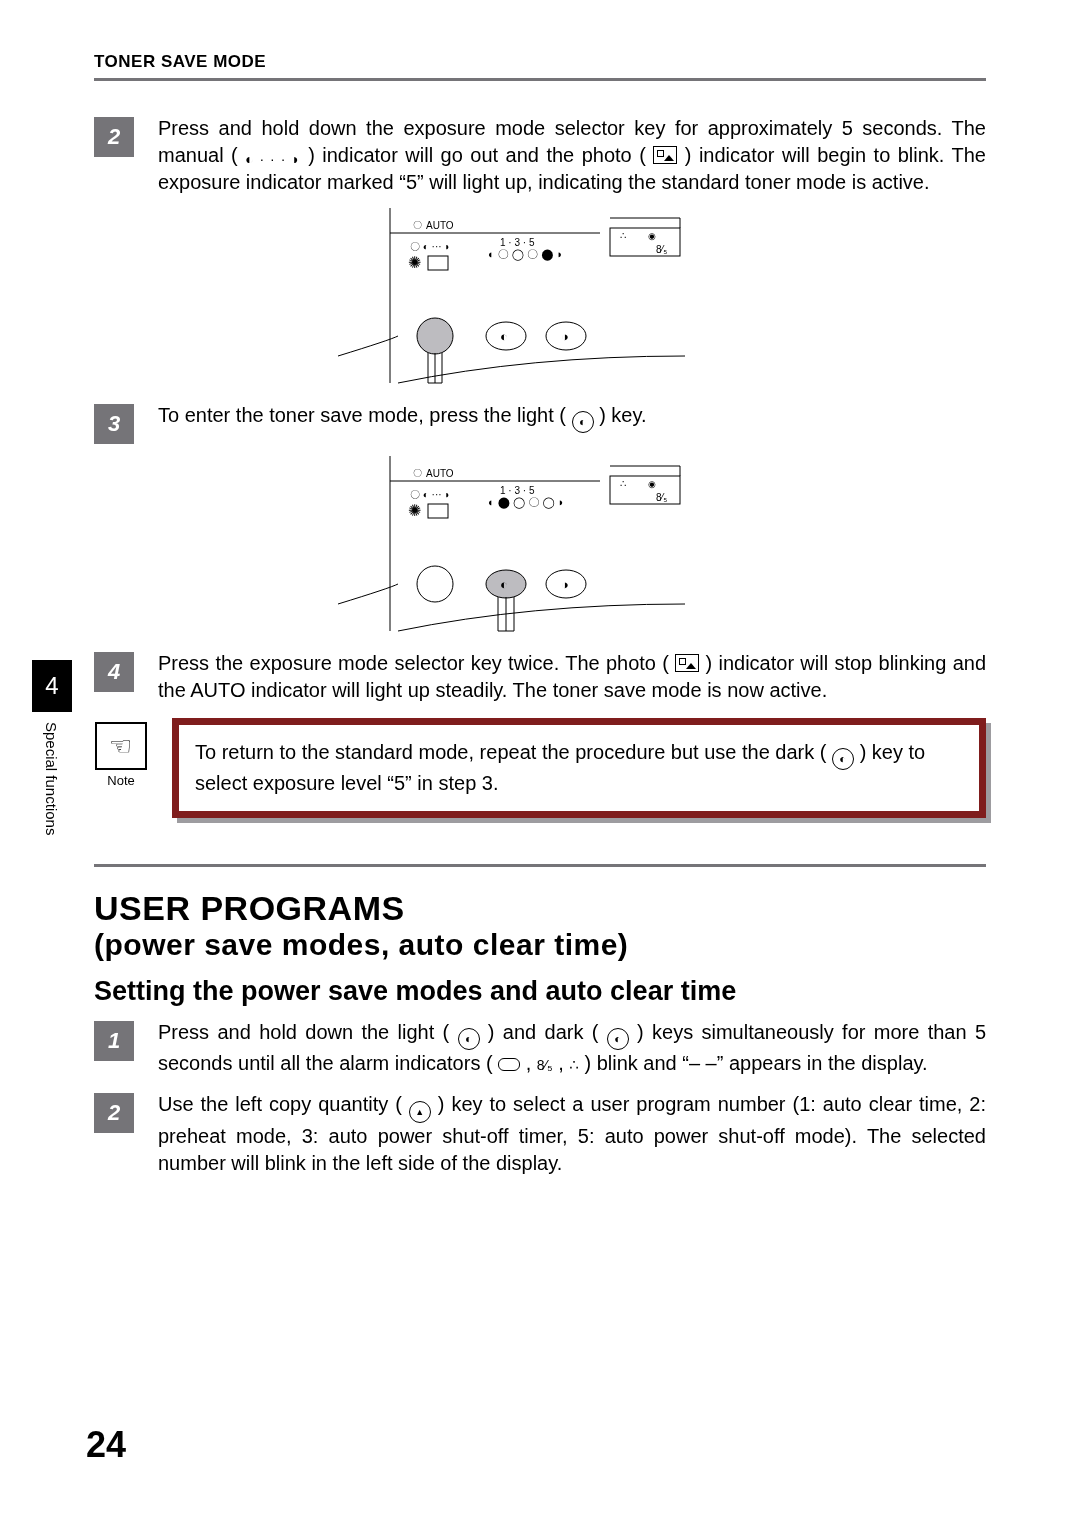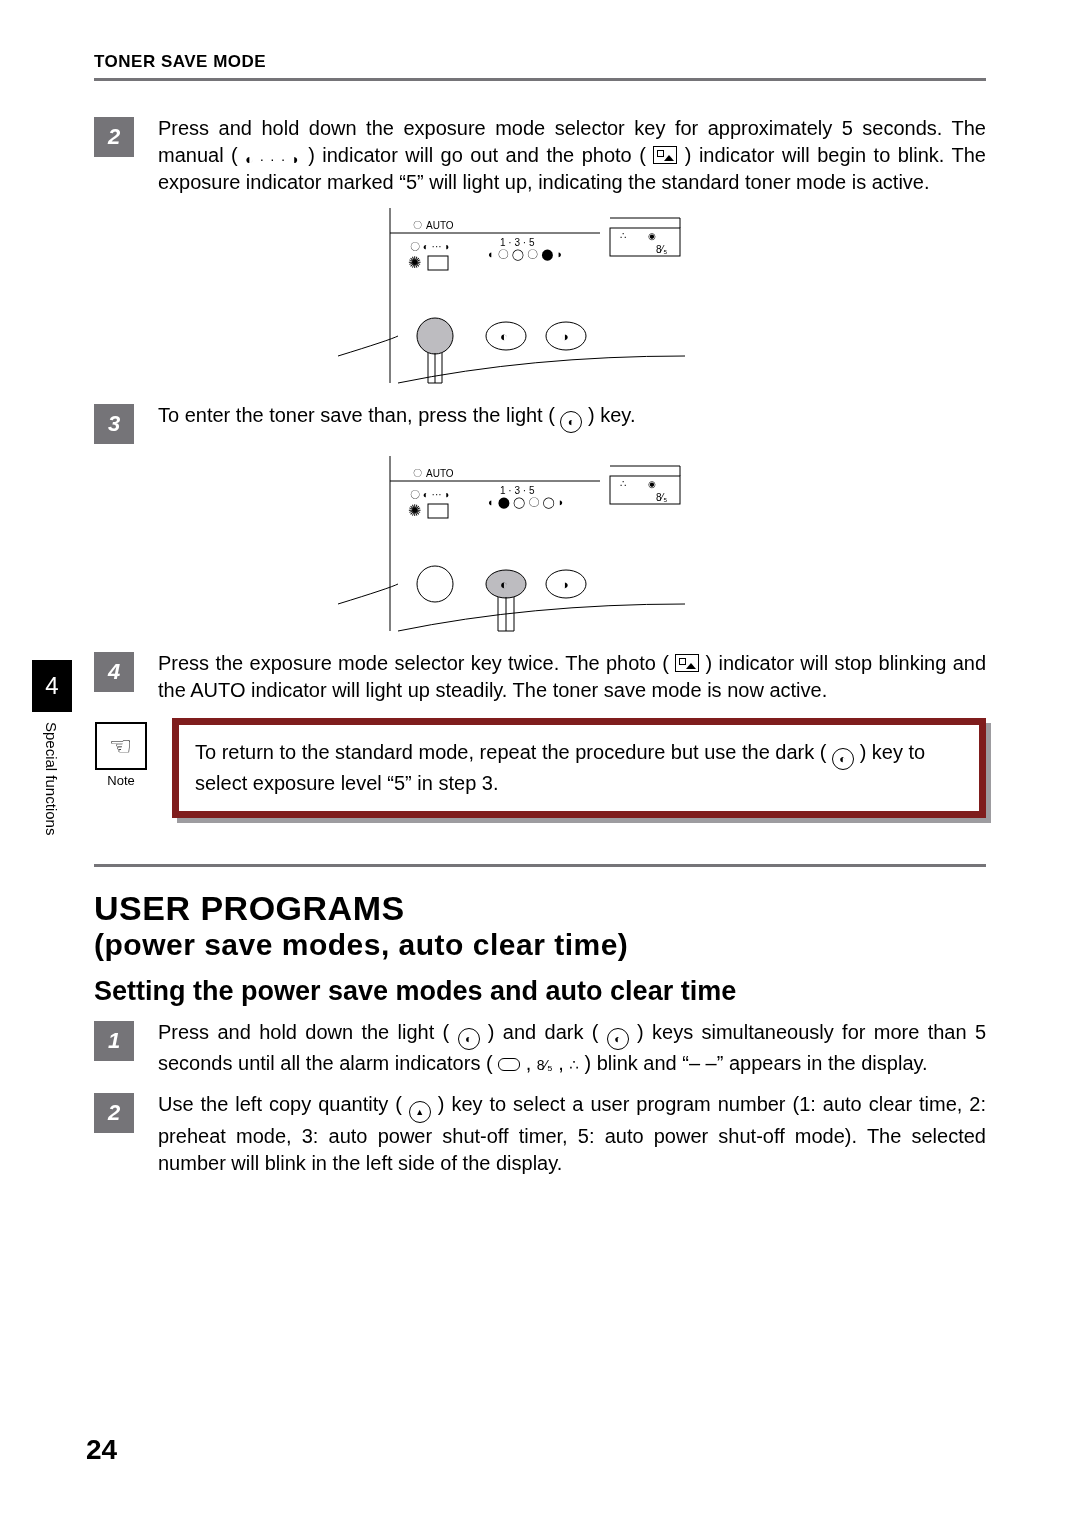--- a/index.html
+++ b/index.html
@@ -47,21 +47,21 @@
     position:absolute;left:32px;top:660px;width:40px;height:320px;
   }
   .side-tab .blk{
     width:40px;height:52px;background:#000;color:#fff;
     font-size:24px;font-weight:400;display:flex;align-items:center;justify-content:center;
   }
   .side-tab .vt{
     writing-mode:vertical-rl;text-orientation:mixed;font-size:15px;
     margin-top:10px;margin-left:11px;
   }
-  .pagenum{position:absolute;left:86px;bottom:60px;font-size:28px;font-weight:800;}
+  .pagenum{position:absolute;left:86px;bottom:60px;font-size:36px;font-weight:800;}
   .ic-circle-light,.ic-circle-dark,.ic-circle-up{
     width:20px;height:20px;border:1.5px solid #000;border-radius:50%;
     display:inline-flex;align-items:center;justify-content:center;font-size:11px;
     vertical-align:-4px;
   }
   .ic-circle-light::after{content:"◐";font-size:12px;}
   .ic-circle-dark::after{content:"◑";font-size:12px;transform:scaleX(-1);}
   .ic-circle-up::after{content:"▲";font-size:9px;}
   .ic-photo{display:inline-block;width:22px;height:16px;border:1.5px solid #000;vertical-align:-2px;position:relative;}
   .ic-photo::before{content:"";position:absolute;left:3px;top:3px;width:5px;height:5px;border:1px solid #000;}
@@ -129,21 +129,21 @@
       <line x1="105" y1="145" x2="105" y2="175"></line>
       <line x1="98" y1="175" x2="112" y2="175"></line>
       <line x1="98" y1="145" x2="98" y2="175"></line>
       <line x1="112" y1="145" x2="112" y2="175"></line>
     </g>
   </svg>
 
   <div class="step">
     <div class="stepnum">3</div>
     <div class="stepbody">
-      <span>To enter the toner save than, press the light (</span>
+      <span>To enter the toner save mode, press the light (</span>
       <span class="ic-circle-light"></span>
       <span>) key.</span><br>
     </div>
   </div>
 
   <svg class="diagram" width="420" height="180" viewBox="0 0 420 180">
     <g stroke="#000" fill="none" stroke-width="1">
       <line x1="60" y1="0" x2="60" y2="175"></line>
       <line x1="60" y1="25" x2="270" y2="25"></line>
       <path d="M8 148 Q 60 132 68 128"></path>

